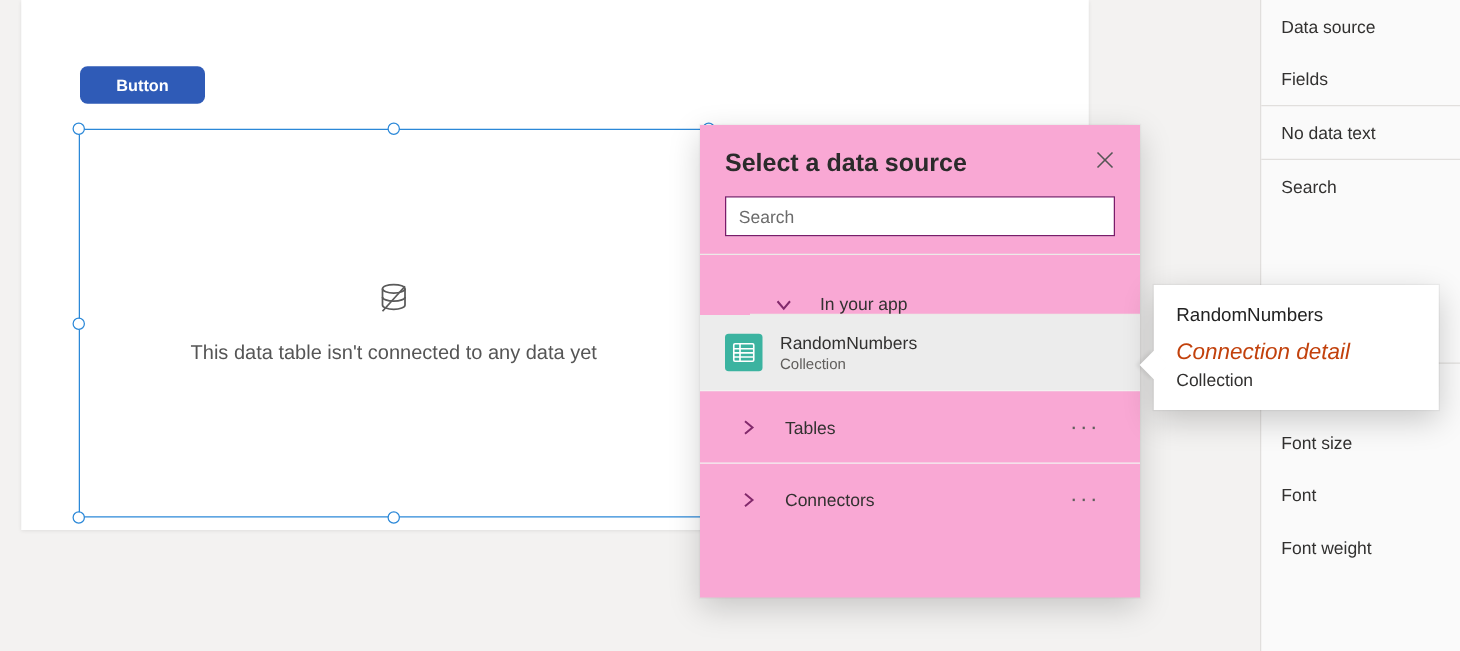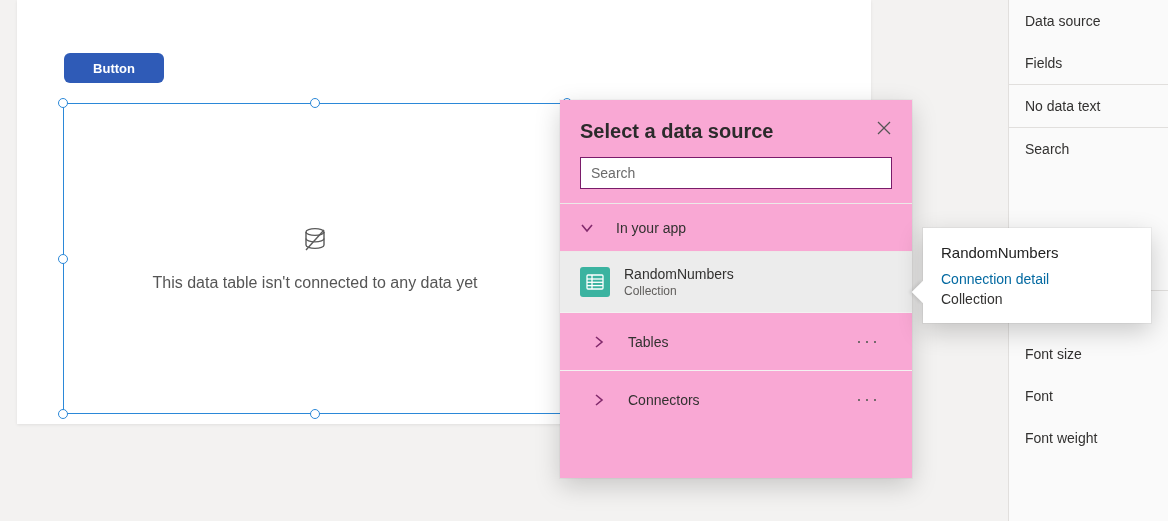--- a/index.html
+++ b/index.html
@@ -91,24 +91,25 @@
     height: 32px;
     border: 1px solid #7a1c6a;
     outline: none;
     padding: 0 10px;
     font-size: 14px;
     color: #333;
   }
   .ds-search::placeholder { color: #6b6b6b; }
   .ds-section {
     display: flex;
-    align-items: center;
+    align-items: flex-end;
     height: 48px;
     padding: 0 20px;
     cursor: pointer;
+    margin-left: 40px;
   }
   .ds-section.top { border-bottom: 1px solid #eceae8; }
   .chev { width: 14px; height: 14px; flex: 0 0 14px; margin-right: 22px; color: #822a6c; }
   .chev svg { display: block; }
   .sec-label { font-size: 14px; color: #323130; }
   .ds-item {
     display: flex;
     align-items: center;
     height: 60px;
     padding: 0 20px;
@@ -161,21 +162,21 @@
   .tooltip::before {
     content: "";
     position: absolute;
     left: -8px; top: 56px;
     width: 16px; height: 16px;
     background: #fff;
     transform: rotate(45deg);
     box-shadow: -2px 2px 3px rgba(0,0,0,0.08);
   }
   .tt-title { font-size: 15px; font-weight: 400; color: #222; margin-bottom: 10px; }
-  .tt-l1 { font-size: 14px; color: #0369a1; margin-bottom: 4px; }
+  .tt-l1 { font-size: 18px; color: #c2410c; margin-bottom: 4px; font-style: italic; }
   .tt-l2 { font-size: 14px; color: #323130; }
 </style>
 </head>
 <body>
 
 <div class="canvas">
   <div class="pa-button">
     <span>Button</span>
   </div>
 

